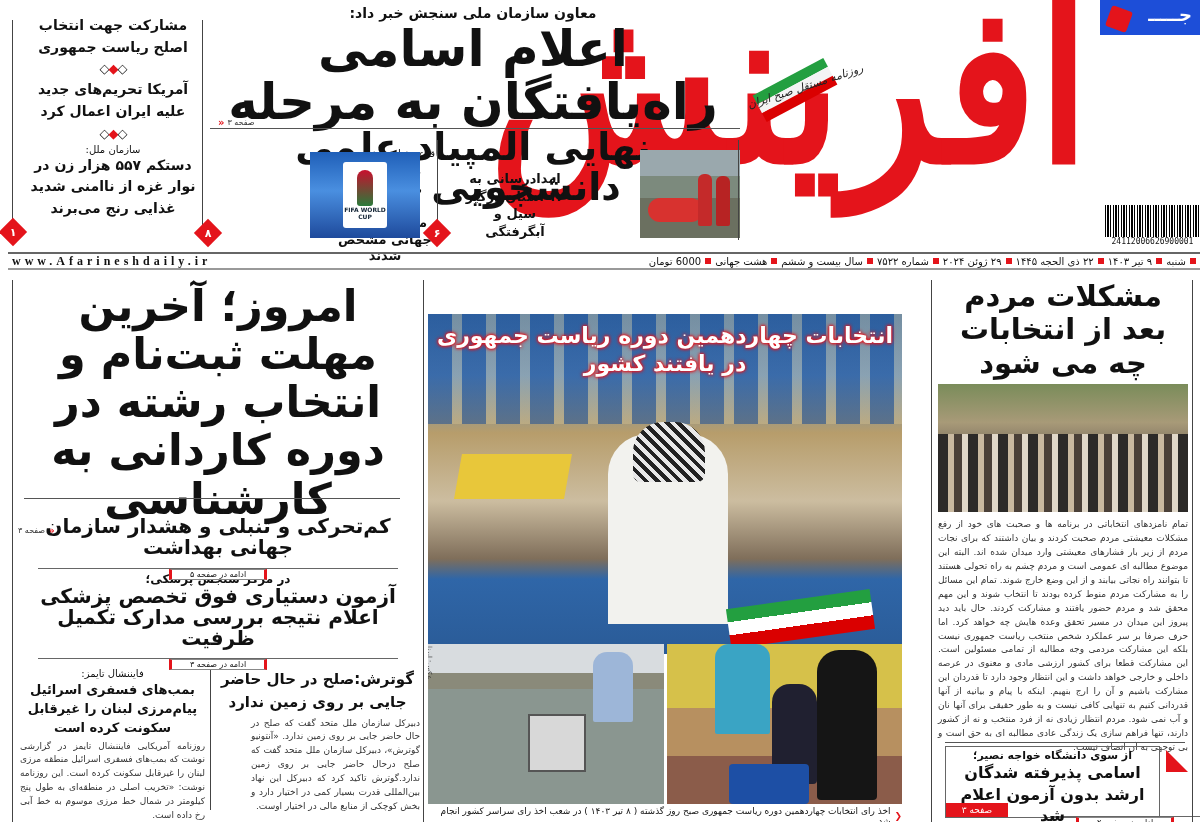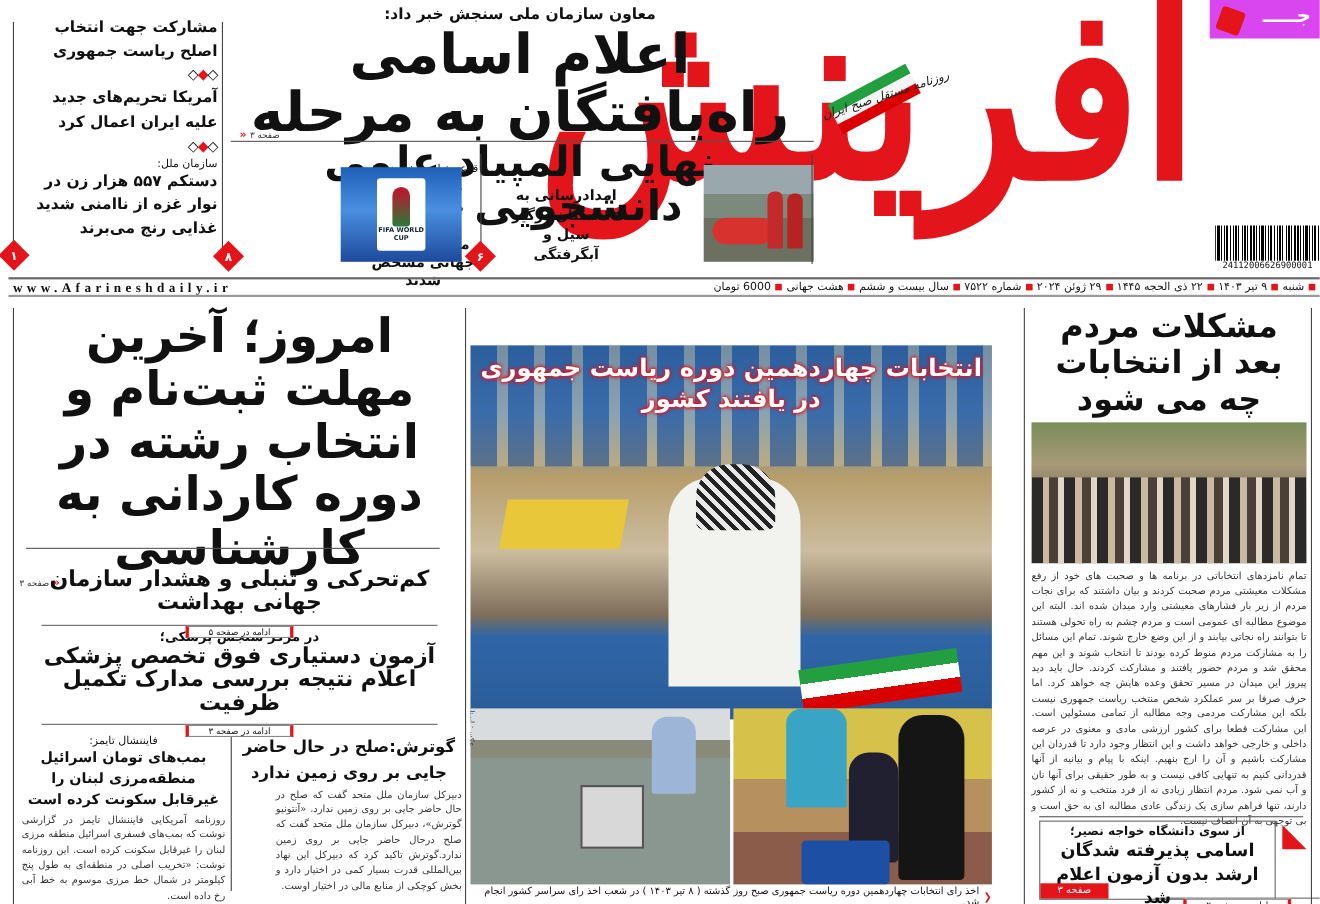--- a/index.html
+++ b/index.html
@@ -8,31 +8,31 @@
   .abs { position: absolute; }
   .vline { position: absolute; width: 1px; background: #444; }
   .hline { position: absolute; height: 1px; background: #555; }
 
   
   .logo { position:absolute; left:745px; top:0; width:355px; height:250px; }
   .logo .big { position:absolute; right:10px; top:-10px; font-family:"DejaVu Serif", serif; font-size:190px; font-weight:bold; color:#e4141b; line-height:1; transform: scaleY(1.15); }
   .logo .tag { position:absolute; left:0; top:80px; font-size:11px; font-style:italic; color:#222; transform: rotate(-18deg); }
   .flag { position:absolute; left:10px; top:75px; width:80px; height:30px; transform: rotate(-28deg); }
   .flag div { height:10px; }
-  .corner { position:absolute; right:0; top:0; width:100px; height:35px; background:#d946ef; }
+  .corner { position:absolute; right:0; top:0; width:100px; height:35px; background:#1d4ed8; }
   .corner .gem { position:absolute; left:8px; top:8px; width:22px; height:22px; background:#e4141b; transform: rotate(20deg); border-radius:3px; }
   .corner .ctext { position:absolute; right:8px; top:4px; color:#fff; font-weight:bold; font-size:18px; }
   .barcode { position:absolute; right:0; top:205px; width:95px; height:45px; }
   .barcode .bars { height:32px; background: repeating-linear-gradient(90deg,#000 0 1px,#fff 1px 2px,#000 2px 4px,#fff 4px 5px,#000 5px 6px,#fff 6px 8px); }
   .barcode .num { font-family:"DejaVu Sans Mono", monospace; font-size:8px; text-align:center; direction:ltr; }
 
   .kicker { font-weight:bold; text-align:center; }
   .headline { font-weight:900; text-align:center; line-height:1.05; }
 
-  .teaser-left { position:absolute; left:28px; top:15px; width:170px; }
+  .teaser-left { position:absolute; left:28px; top:15px; width:170px; text-align:center; }
   .teaser-left .t { font-weight:bold; font-size:14px; line-height:1.55; }
   .teaser-left .small { font-size:10px; }
   .diamonds { margin:3px 0; font-size:13px; letter-spacing:-1px; }
   .diamonds .r { color:#e4141b; }
 
   .badge { position:absolute; width:20px; height:20px; background:#e4141b; transform: rotate(45deg); }
   .badge span { position:absolute; inset:0; display:flex; align-items:center; justify-content:center; color:#fff; font-size:11px; font-weight:bold; transform: rotate(-45deg); }
 
   .photo { position:absolute; overflow:hidden; }
   .page-ref { font-size:8px; color:#333; display:flex; align-items:center; gap:3px; }
@@ -166,21 +166,21 @@
   <div class="kicker" style="font-size:12px;">در مرکز سنجش پزشکی؛</div>
   <div class="headline" style="font-size:20px;">آزمون دستیاری فوق تخصص پزشکی</div>
   <div class="headline" style="font-size:20px;">اعلام نتیجه بررسی مدارک تکمیل ظرفیت</div>
   <div class="cont-row" style="margin-top:3px;">
     <span class="cont">ادامه در صفحه ۳</span>
   </div>
 </div>
 
 <div class="abs" style="left:20px; top:668px; width:185px;">
   <div class="kicker" style="font-size:10px; font-weight:normal;">فایننشال تایمز:</div>
-  <div class="headline" style="font-size:13px; line-height:1.45; margin:2px 0;">بمب‌های تومان اسرائیل منطقه‌مرزی لبنان را غیرقابل سکونت کرده است</div>
+  <div class="headline" style="font-size:13px; line-height:1.45; margin:2px 0;">بمب‌های فسفری اسرائیل پیام‌مرزی لبنان را غیرقابل سکونت کرده است</div>
   <div class="body-text">روزنامه آمریکایی فایننشال تایمز در گزارشی نوشت که بمب‌های فسفری اسرائیل منطقه مرزی لبنان را غیرقابل سکونت کرده است. این روزنامه نوشت: «تخریب اصلی در منطقه‌ای به طول پنج کیلومتر در شمال خط مرزی موسوم به خط آبی رخ داده است.</div>
 </div>
 <div class="vline" style="left:210px; top:665px; height:145px;"></div>
 <div class="abs" style="left:215px; top:668px; width:205px;">
   <div class="headline" style="font-size:15px; line-height:1.55; font-weight:bold;">گوترش:صلح در حال حاضر جایی بر روی زمین ندارد</div>
   <div class="body-text" style="margin-top:2px;margin-left:36px;">دبیرکل سازمان ملل متحد گفت که صلح در حال حاضر جایی بر روی زمین ندارد. «آنتونیو گوترش»، دبیرکل سازمان ملل متحد گفت که صلح درحال حاضر جایی بر روی زمین ندارد.گوترش تاکید کرد که دبیرکل این نهاد بین‌المللی قدرت بسیار کمی در اختیار دارد و بخش کوچکی از منابع مالی در اختیار اوست.</div>
 </div>
 <div class="cont-row abs" style="left:20px; top:810px; width:190px;">
   <span class="cont">ادامه در صفحه ۲</span>
 </div>

